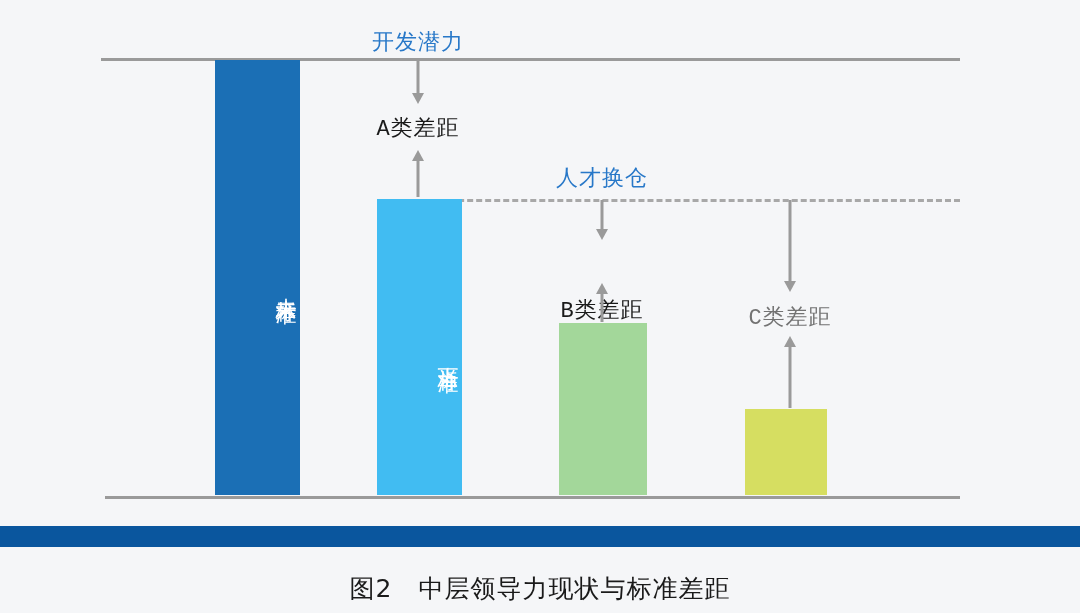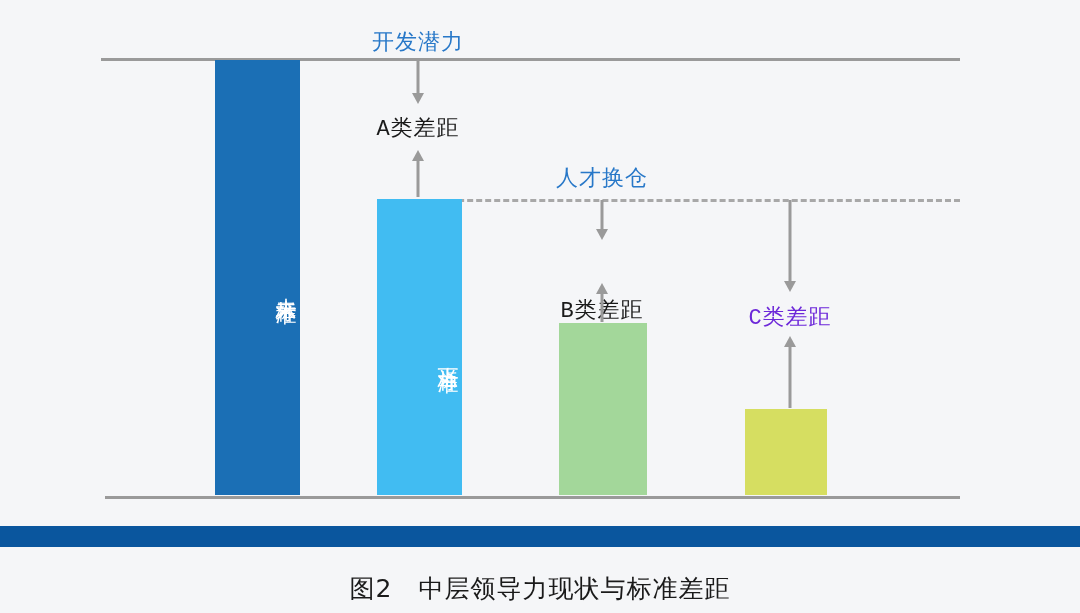--- a/index.html
+++ b/index.html
@@ -132,21 +132,21 @@
 
   <div class="group-title" id="title-b" style="left: 602px; top: 163px; color: rgb(40, 120, 200);">人才换仓</div>
   <div class="gap-label" id="gaplabel-b" style="left: 602px; top: 247px; color: rgb(26, 26, 26); margin-top: 48px;">B类差距</div>
   <svg class="arrow-svg" id="arrows-b" width="30" height="134" style="left: 587px; top: 194px;">
       <line x1="15" y1="6" x2="15" y2="35" stroke="#9a9a9a" stroke-width="3"></line>
       <polygon points="15,46 9,35 21,35" fill="#9a9a9a"></polygon>
       <line x1="15" y1="128" x2="15" y2="100" stroke="#9a9a9a" stroke-width="3"></line>
       <polygon points="15,89 9,100 21,100" fill="#9a9a9a"></polygon>
     </svg>
 
-  <div class="gap-label" id="gaplabel-c" style="left: 790px; top: 302px; color: #6d28d9;">C类差距</div>
+  <div class="gap-label" id="gaplabel-c" style="left: 790px; top: 302px; color: #737373;">C类差距</div>
   <svg class="arrow-svg" id="arrows-c" width="30" height="220" style="left: 775px; top: 194px;">
       <line x1="15" y1="6" x2="15" y2="87" stroke="#9a9a9a" stroke-width="3"></line>
       <polygon points="15,98 9,87 21,87" fill="#9a9a9a"></polygon>
       <line x1="15" y1="214" x2="15" y2="153" stroke="#9a9a9a" stroke-width="3"></line>
       <polygon points="15,142 9,153 21,153" fill="#9a9a9a"></polygon>
     </svg>
 
   <div id="footer-bar" style="top: 526px; height: 21px; background: rgb(10, 86, 158);"></div>
   <div id="caption" style="top: 572px;">图2　中层领导力现状与标准差距</div>
 

